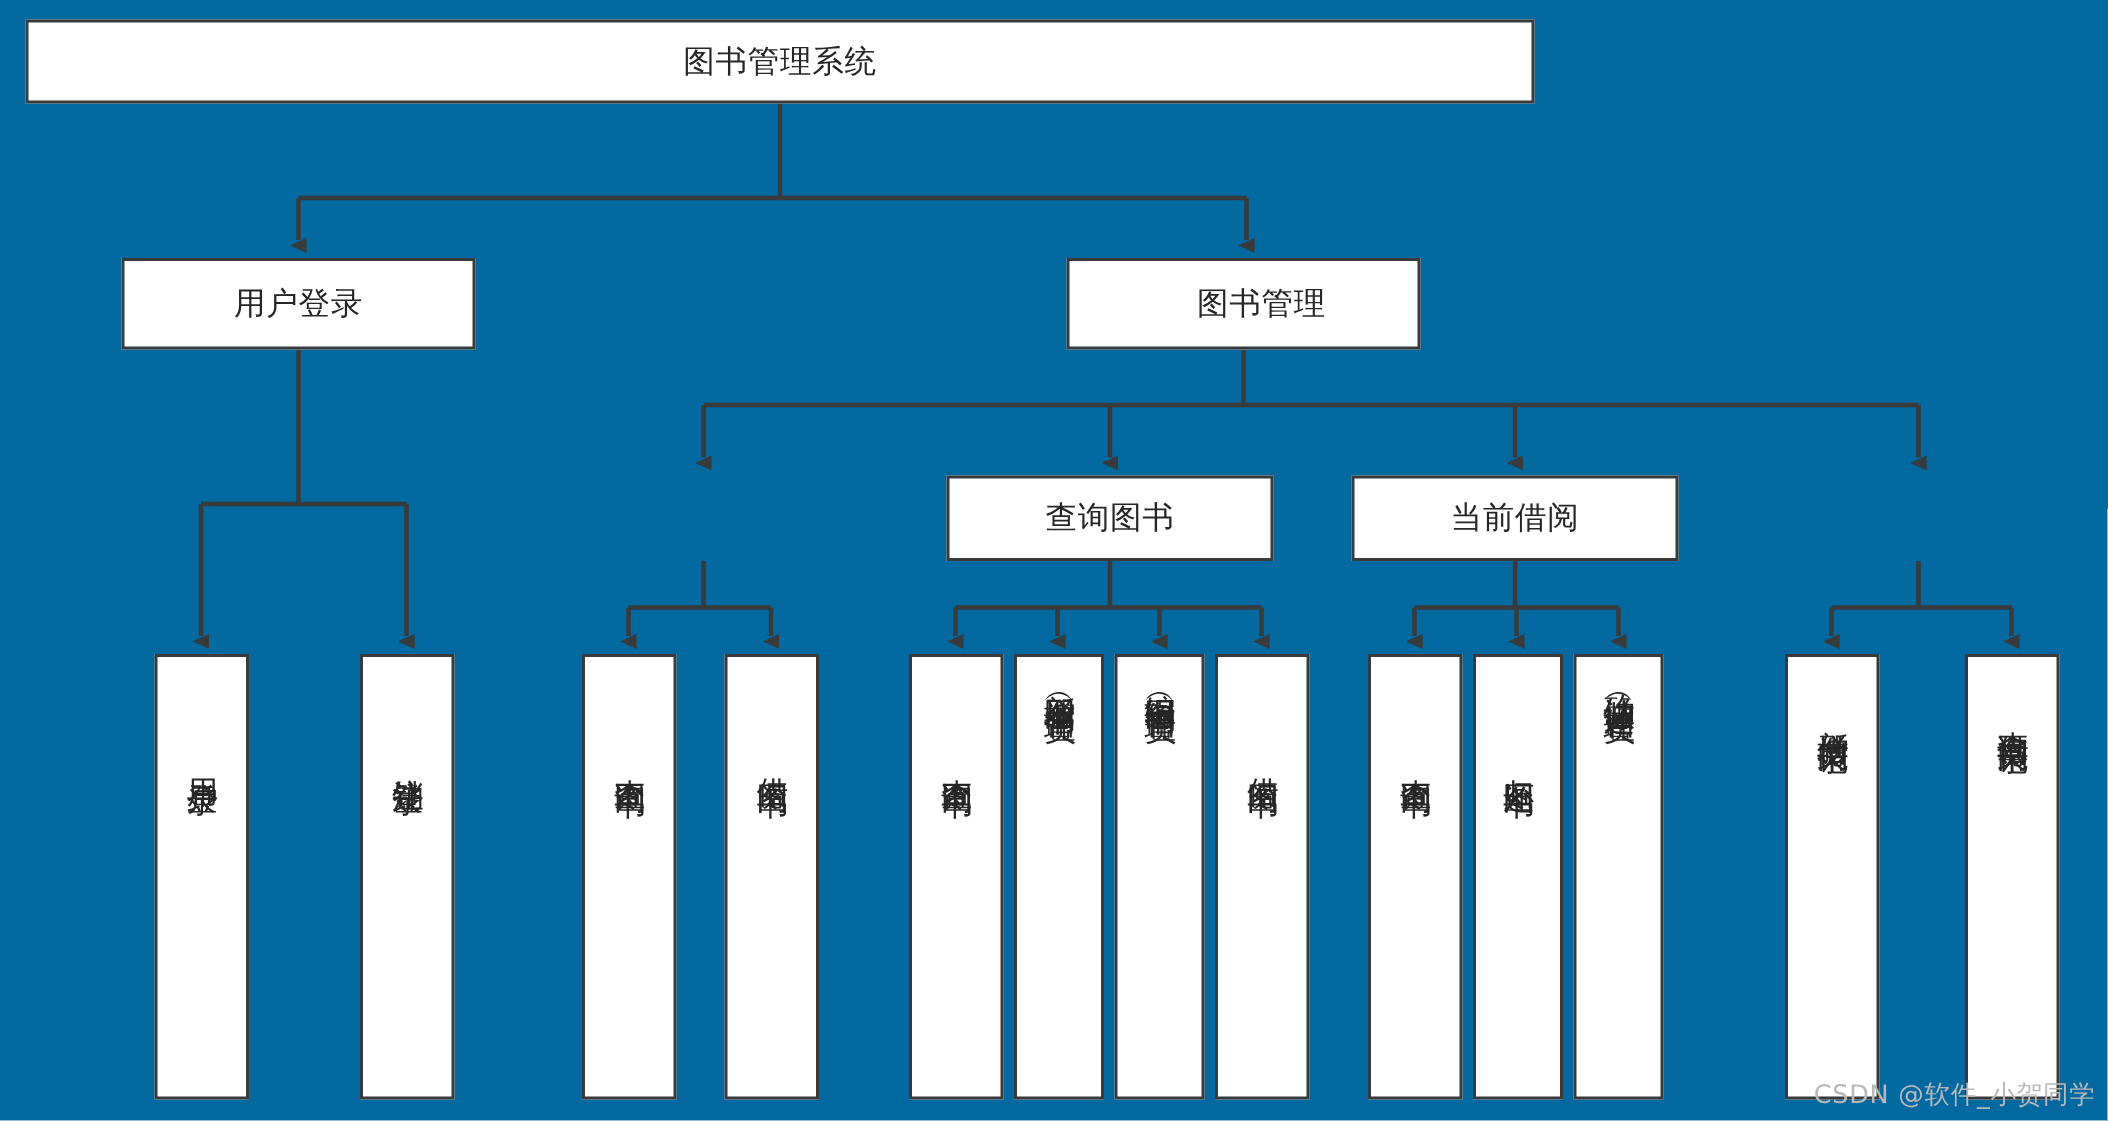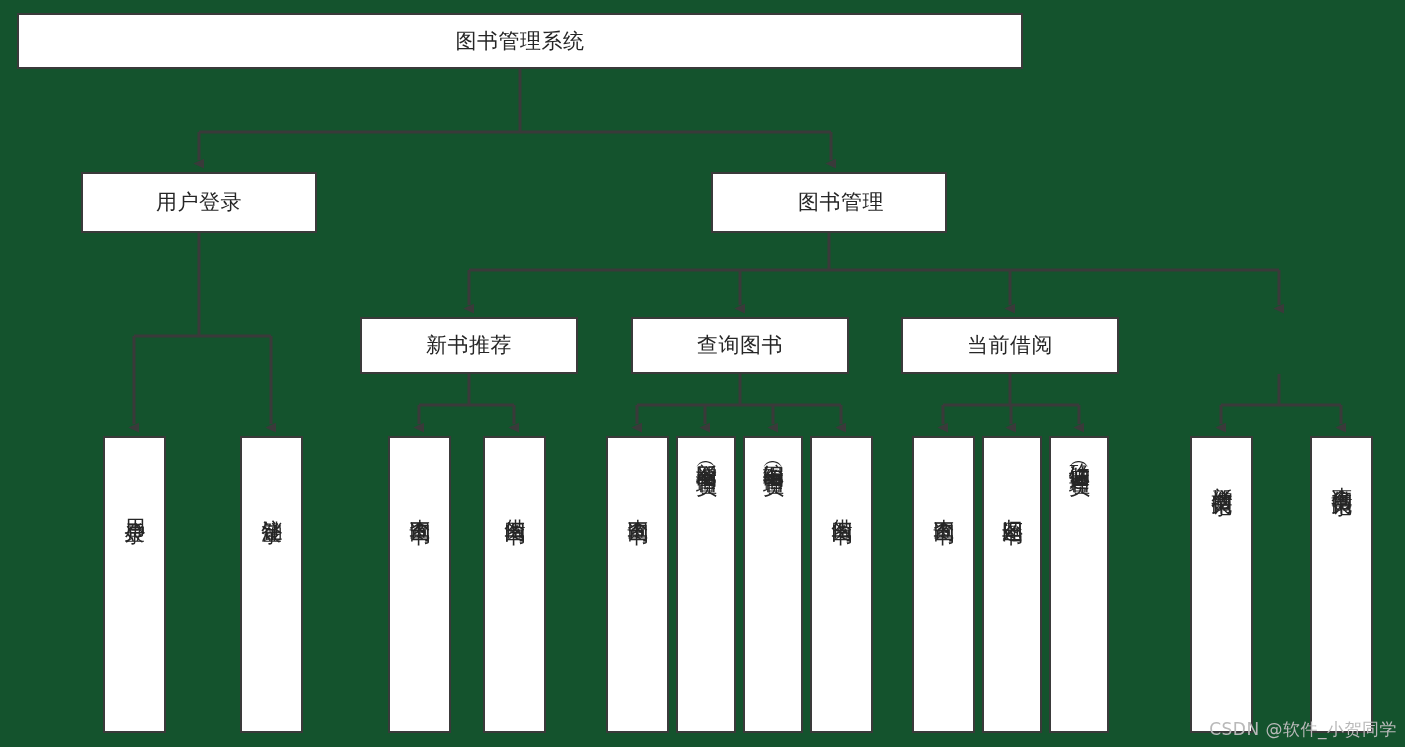--- a/index.html
+++ b/index.html
@@ -7,21 +7,21 @@
     padding: 0;
     background: #ffffff;
   }
   body {
     font-family: "DejaVu Sans", "Liberation Sans", sans-serif;
   }
   #canvas {
     position: relative;
     width: 1405px;
     height: 747px;
-    background: #14532d;
+    background: #0369a1;
     overflow: hidden;
   }
   svg#wires {
     position: absolute;
     left: 0;
     top: 0;
     width: 1405px;
     height: 747px;
     pointer-events: none;
   }
@@ -126,23 +126,20 @@
     <span class="lbl">图书管理系统</span>
   </div>
 
   <div class="node horizontal" style="left:81px; top:172px; width:236px; height:61px;">
     <span class="lbl">用户登录</span>
   </div>
   <div class="node horizontal" style="left:711px; top:172px; width:236px; height:61px;padding-left:24px;">
     <span class="lbl">图书管理</span>
   </div>
 
-  <div class="node horizontal" style="left:360px; top:317px; width:218px; height:57px;">
-    <span class="lbl">新书推荐</span>
-  </div>
   <div class="node horizontal" style="left:631px; top:317px; width:218px; height:57px;">
     <span class="lbl">查询图书</span>
   </div>
   <div class="node horizontal" style="left:901px; top:317px; width:218px; height:57px;justify-content:center;">
     <span class="lbl">当前借阅</span>
   </div>
 
   <div class="node vertical" style="left:103px; top:436px; width:63px; height:297px; padding-top:64px;">
     <span class="lbl">用户登录</span>
   </div>

